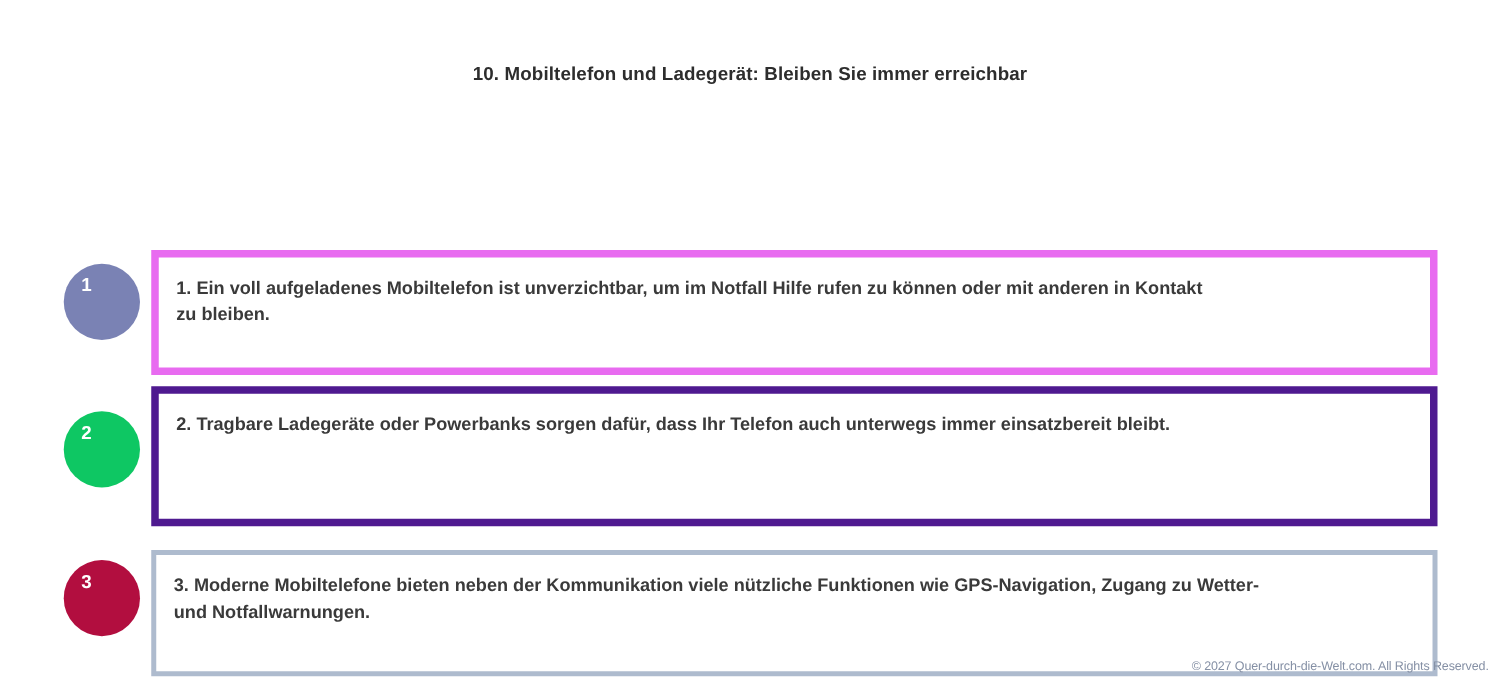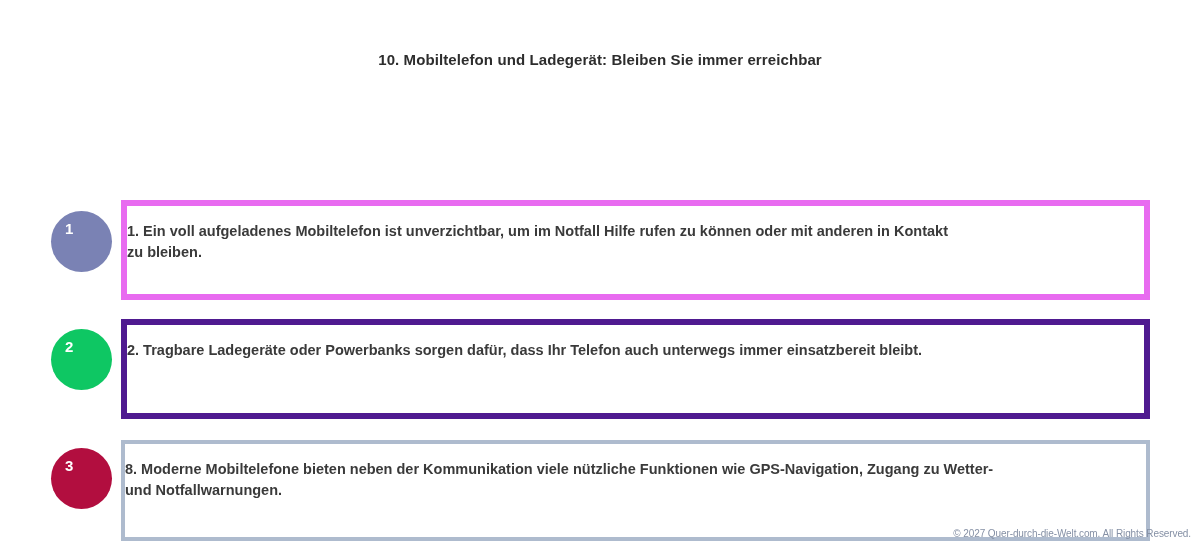--- a/index.html
+++ b/index.html
@@ -36,29 +36,29 @@
     width: 1029px;
     background: #ffffff;
     border-style: solid;
   }
   .step-text {
     font-size: 14.5px;
     font-weight: bold;
     color: #3a3a3a;
     line-height: 21px;
     white-space: pre-line;
-    padding: 15px 16px 0 0;
+    padding: 15px 16px 0 14px;
   }
 
   
   .circle-1 { top: 211px; }
   .circle-2 { top: 329px; }
   .circle-3 { top: 448px; }
   .box-1 { top: 200px; height: 100px; border-width: 6px; }
-  .box-2 { top: 319px; height: 100px; border-width: 6px; }
+  .box-2 { top: 309px; height: 112px; border-width: 6px; }
   .box-3 { top: 440px; height: 101px; border-width: 4px; }
 
   .copyright {
     position: absolute;
     top: 528px;
     right: 9px;
     font-size: 10px;
     color: #8590a5;
     z-index: 5;
     letter-spacing: -0.1px;
@@ -81,17 +81,17 @@
   <span class="num">2</span>
 </div>
 <div class="step-box box-2" style="border-color: rgb(79, 26, 144);">
   <div class="step-text">2. Tragbare Ladegeräte oder Powerbanks sorgen dafür, dass Ihr Telefon auch unterwegs immer einsatzbereit bleibt.</div>
 </div>
 
 <div class="step-circle circle-3" style="background-color: rgb(178, 14, 63);">
   <span class="num">3</span>
 </div>
 <div class="step-box box-3" style="border-color: rgb(174, 187, 206);">
-  <div class="step-text">8. Moderne Mobiltelefone bieten neben der Kommunikation viele nützliche Funktionen wie GPS-Navigation, Zugang zu Wetter-
+  <div class="step-text">3. Moderne Mobiltelefone bieten neben der Kommunikation viele nützliche Funktionen wie GPS-Navigation, Zugang zu Wetter-
 und Notfallwarnungen.</div>
 </div>
 
 <div class="copyright">© 2027 Quer-durch-die-Welt.com. All Rights Reserved.</div>
 
 </body></html>

